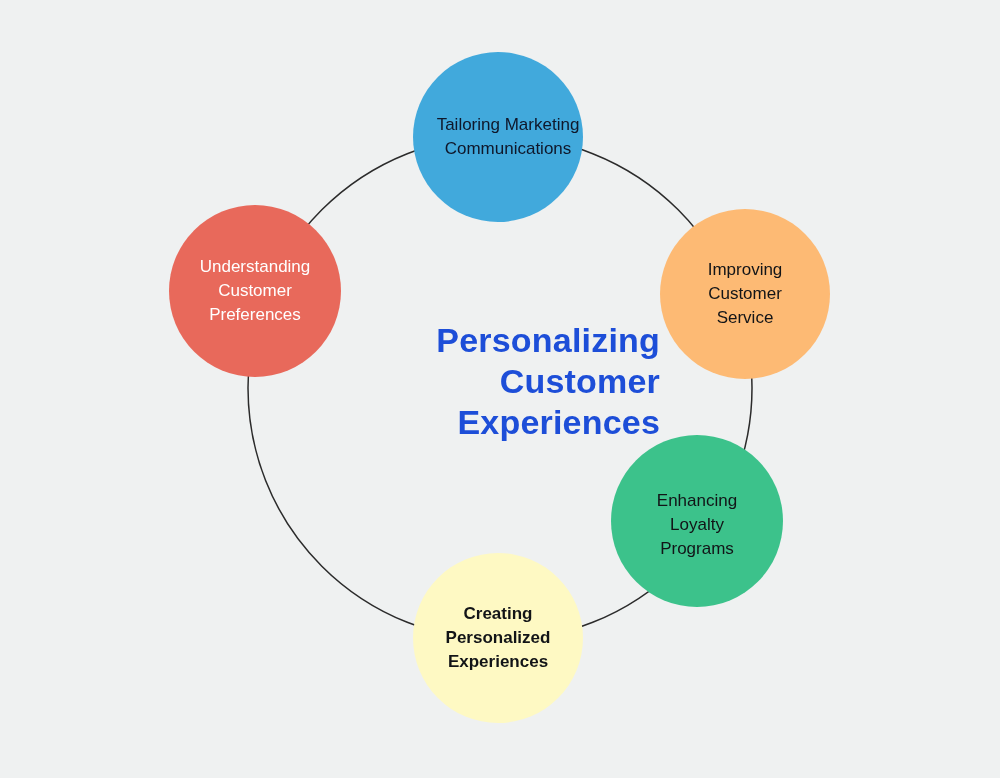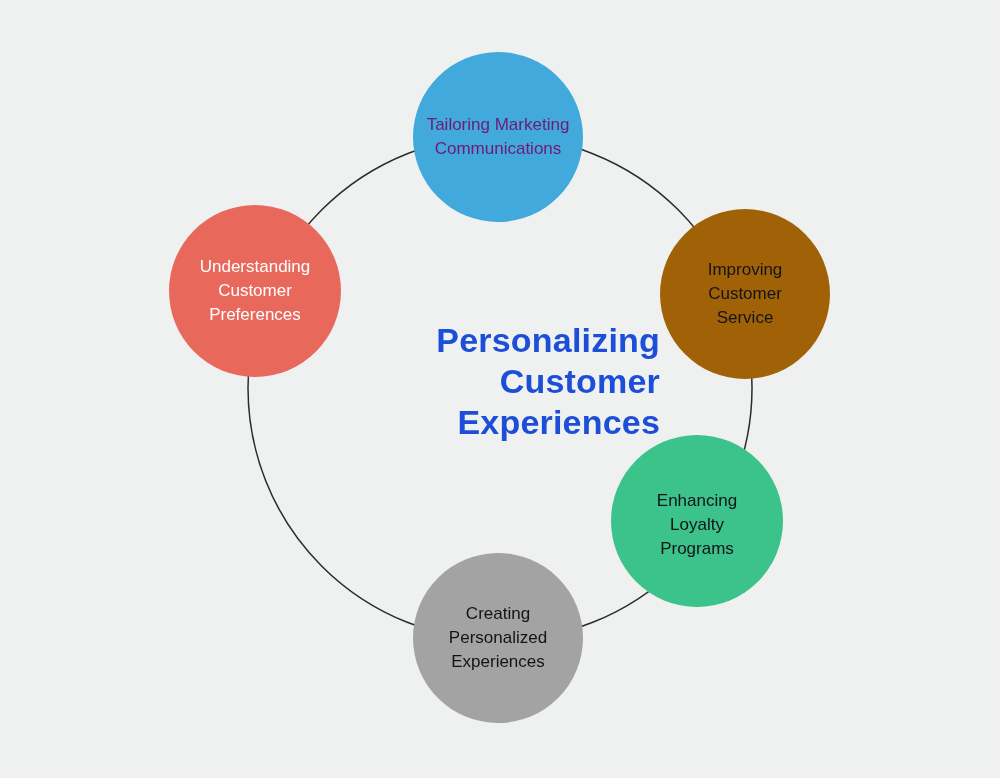--- a/index.html
+++ b/index.html
@@ -65,33 +65,33 @@
 <body>
 
 <div class="canvas" style="background: rgb(239, 241, 241);">
 
   <svg class="ring" width="1000" height="778" aria-hidden="true">
     <circle cx="500" cy="388" r="252" fill="none" stroke="#2b2b2b" stroke-width="1.5"></circle>
   </svg>
 
   <div class="center-title">Personalizing Customer Experiences</div>
 
-  <div class="node node-0" style="background: rgb(65, 169, 220); color: #701a75;">
+  <div class="node node-0" style="background: rgb(65, 169, 220); color: #0f172a; justify-content: flex-end;">
     <span class="label">Tailoring Marketing Communications</span>
   </div>
 
-  <div class="node node-1" style="background: #a16207; color: rgb(18, 20, 23);">
+  <div class="node node-1" style="background: #fdba74; color: rgb(18, 20, 23);">
     <span class="label">Improving Customer Service</span>
   </div>
 
   <div class="node node-2" style="background: rgb(60, 194, 139); color: rgb(18, 20, 23);">
     <span class="label">Enhancing Loyalty Programs</span>
   </div>
 
-  <div class="node node-3" style="background: #a3a3a3; color: rgb(18, 20, 23);">
+  <div class="node node-3" style="background: #fef9c3; color: rgb(18, 20, 23); font-weight: bold;">
     <span class="label">Creating Personalized Experiences</span>
   </div>
 
 
   <div class="node node-5" style="background: rgb(232, 105, 91); color: rgb(255, 255, 255);">
     <span class="label">Understanding Customer Preferences</span>
   </div>
 
 </div>
 

